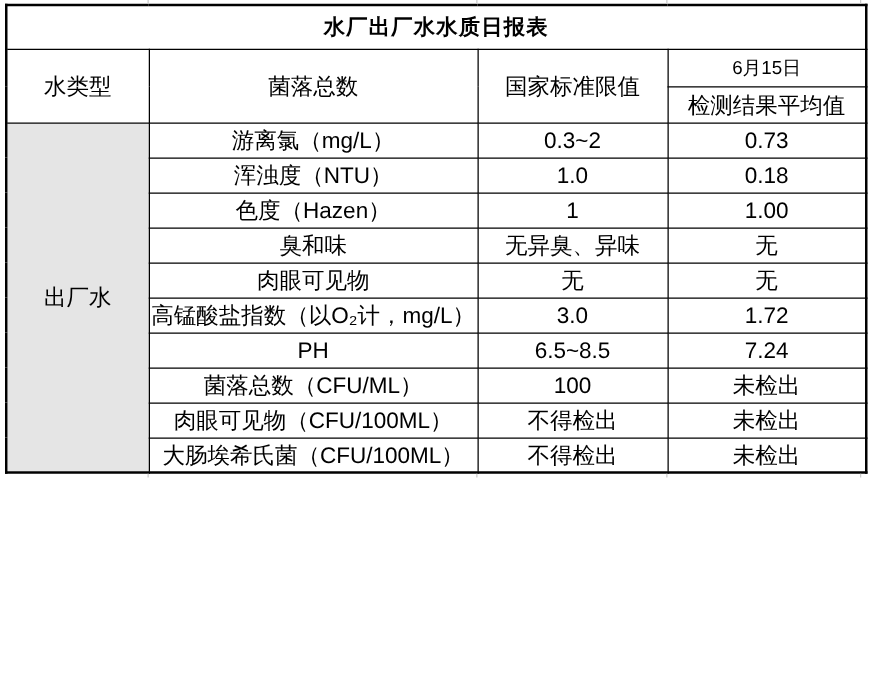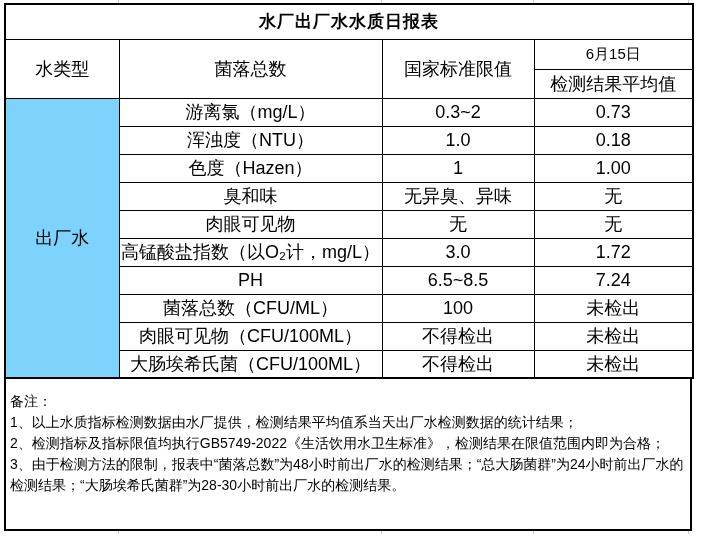--- a/index.html
+++ b/index.html
@@ -40,21 +40,21 @@
     font-size: 17px;
     font-weight: bold;
     letter-spacing: 1px;
   }
   tr.hdr td  { height: 30px; }
   tr.hdr td.date-cell { font-weight: normal; font-size: 15px; }
   tr.hdr2 td { height: 29px; }
   tr.data td { height: 28px; }
 
   td.wtype {
-    background: #7dd3fc;
+    background: #e5e5e5;
     font-size: 14px;
   }
   td.item {
     text-align: left;
     padding-left: 3px;
     margin-top: 36px;
   }
   td.val { font-size: 13px; margin-top: 32px; }
 
   .notes {
@@ -151,26 +151,20 @@
       <td class="val">未检出</td>
     </tr>
     <tr class="data">
       <td class="item">大肠埃希氏菌（CFU/100ML）</td>
       <td class="val">不得检出</td>
       <td class="val">未检出</td>
     </tr>
   </tbody>
     </table>
 
-  <div class="notes">
-    <div>备注：</div>
-    <div>1、以上水质指标检测数据由水厂提供，检测结果平均值系当天出厂水检测数据的统计结果；</div>
-    <div>2、检测指标及指标限值均执行GB5749-2022《生活饮用水卫生标准》，检测结果在限值范围内即为合格；</div>
-    <div>3、由于检测方法的限制，报表中“菌落总数”为48小时前出厂水的检测结果；“总大肠菌群”为24小时前出厂水的检测结果；“大肠埃希氏菌群”为28-30小时前出厂水的检测结果。</div>
-  </div>
 
   <div class="strip">
     <i class="tick t1"></i>
     <i class="tick t2"></i>
     <i class="tick t3"></i>
     <i class="tick t4"></i>
   </div>
 
 </div>
 

